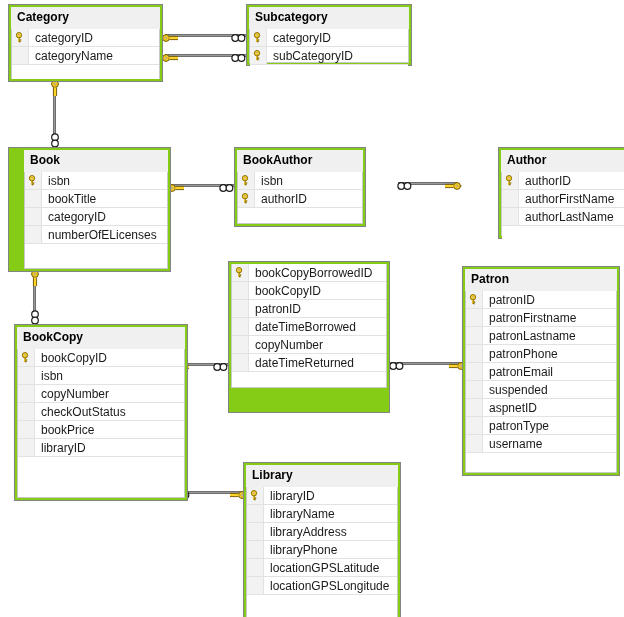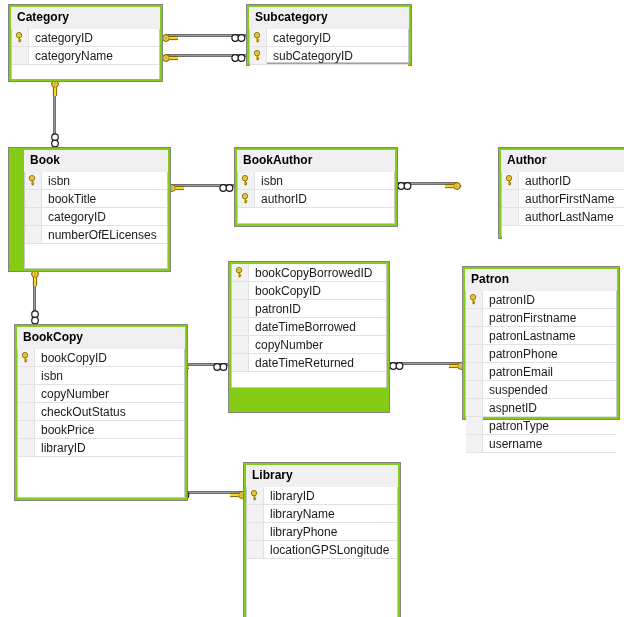--- a/index.html
+++ b/index.html
@@ -318,21 +318,21 @@
           <div class="field-gutter"></div>
           <div class="field-name">categoryID</div>
         </div>
         <div class="field-row">
           <div class="field-gutter"></div>
           <div class="field-name">numberOfELicenses</div>
         </div>
         <div class="filler-row"></div>
       </div>
     </div>
-    <div class="entity" style="left: 234px; top: 147px; width: 164px; height: 80px;">
+    <div class="entity" style="left: 234px; top: 147px; width: 132px; height: 80px;">
       <div class="entity-title">BookAuthor</div>
       <div class="entity-inner">
         <div class="field-row">
           <div class="field-gutter">
             <svg class="key-glyph" viewBox="0 0 11 11" xmlns="http://www.w3.org/2000/svg">
               <circle cx="4" cy="3.2" r="2.7" fill="#ffd42a" stroke="#806600" stroke-width="0.9"></circle>
               <circle cx="4" cy="3.2" r="0.9" fill="#ffffff" stroke="#806600" stroke-width="0.4"></circle>
               <path d="M4 5.6 L4 10 M4 8 L6.2 8 M4 9.6 L5.6 9.6" stroke="#806600" stroke-width="1.5" fill="none" stroke-linecap="butt"></path>
               <path d="M3.6 5.6 L3.6 10 M3.6 8 L5.8 8" stroke="#ffd42a" stroke-width="0.7" fill="none"></path>
             </svg>
@@ -407,21 +407,21 @@
           <div class="field-gutter"></div>
           <div class="field-name">copyNumber</div>
         </div>
         <div class="field-row">
           <div class="field-gutter"></div>
           <div class="field-name">dateTimeReturned</div>
         </div>
         <div class="filler-row"></div>
       </div>
     </div>
-    <div class="entity" style="left: 462px; top: 266px; width: 158px; height: 154px;">
+    <div class="entity" style="left: 462px; top: 266px; width: 158px; height: 210px;">
       <div class="entity-title">Patron</div>
       <div class="entity-inner">
         <div class="field-row">
           <div class="field-gutter">
             <svg class="key-glyph" viewBox="0 0 11 11" xmlns="http://www.w3.org/2000/svg">
               <circle cx="4" cy="3.2" r="2.7" fill="#ffd42a" stroke="#806600" stroke-width="0.9"></circle>
               <circle cx="4" cy="3.2" r="0.9" fill="#ffffff" stroke="#806600" stroke-width="0.4"></circle>
               <path d="M4 5.6 L4 10 M4 8 L6.2 8 M4 9.6 L5.6 9.6" stroke="#806600" stroke-width="1.5" fill="none" stroke-linecap="butt"></path>
               <path d="M3.6 5.6 L3.6 10 M3.6 8 L5.8 8" stroke="#ffd42a" stroke-width="0.7" fill="none"></path>
             </svg>
@@ -513,21 +513,29 @@
             </svg>
           </div>
           <div class="field-name">libraryID</div>
         </div>
         <div class="field-row">
           <div class="field-gutter"></div>
           <div class="field-name">libraryName</div>
         </div>
         <div class="field-row">
           <div class="field-gutter"></div>
+          <div class="field-name">libraryAddress</div>
+        </div>
+        <div class="field-row">
+          <div class="field-gutter"></div>
           <div class="field-name">libraryPhone</div>
+        </div>
+        <div class="field-row">
+          <div class="field-gutter"></div>
+          <div class="field-name">locationGPSLatitude</div>
         </div>
         <div class="field-row">
           <div class="field-gutter"></div>
           <div class="field-name">locationGPSLongitude</div>
         </div>
         <div class="filler-row"></div>
       </div>
     </div>
   </div>
 

